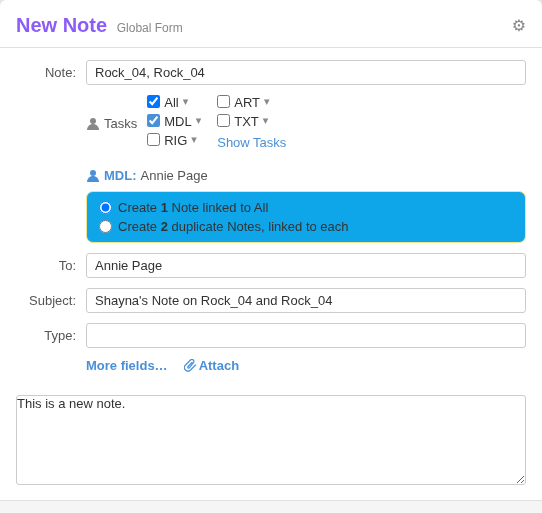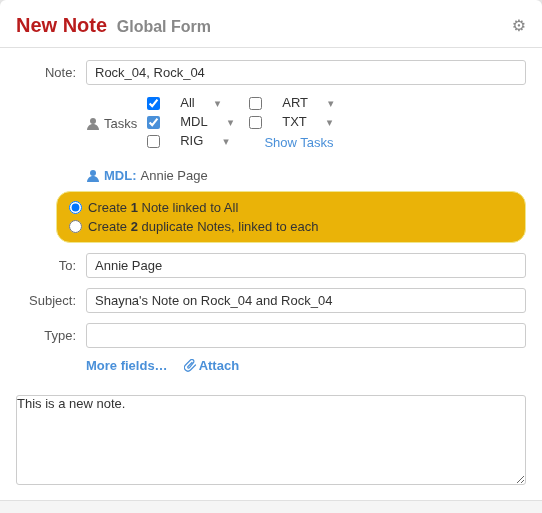--- a/index.html
+++ b/index.html
@@ -22,25 +22,25 @@
     .dialog-header {
       padding: 14px 16px 10px;
       border-bottom: 1px solid #e0e0e0;
       display: flex;
       align-items: center;
       justify-content: space-between;
     }
     .dialog-title {
       font-size: 20px;
       font-weight: bold;
-      color: #b91c1c;
+      color: #8b5cf6;
     }
     .dialog-subtitle {
-      font-size: 16px;
-      font-weight: bold;
+      font-size: 12px;
+      font-weight: normal;
       color: #888;
       margin-left: 6px;
     }
     .gear-icon {
       color: #888;
       font-size: 16px;
       cursor: pointer;
     }
     .dialog-body {
       padding: 12px 16px;
@@ -83,22 +83,22 @@
       margin-right: 10px;
       color: #555;
     }
     .checkbox-col {
       display: flex;
       flex-direction: column;
       margin-right: 16px;
     }
     .checkbox-item {
       display: flex;
-      align-items: flex-end;
-      gap: 20px;
+      align-items: flex-start;
+      gap: 4px;
       margin-bottom: 4px;
       font-size: 13px;
       color: #333;
     }
     .checkbox-item input[type="checkbox"] {
       width: 13px;
       height: 13px;
     }
     .checkbox-item .expand-arrow {
       color: #888;
@@ -121,25 +121,25 @@
       margin-bottom: 8px;
       margin-left: 70px;
       font-size: 13px;
       color: #555;
     }
     .mdl-label {
       color: #4a90d9;
       font-weight: 600;
     }
     .radio-section {
-      background: #eab308;
+      background: #0ea5e9;
       border: 1px solid #f0e68c;
-      border-radius: 14px;
+      border-radius: 7px;
       padding: 8px 12px;
-      margin-left: 40px;
+      margin-left: 70px;
       margin-bottom: 10px;
     }
     .radio-item {
       display: flex;
       align-items: center;
       gap: 6px;
       margin-bottom: 4px;
       font-size: 13px;
       color: #333;
     }

